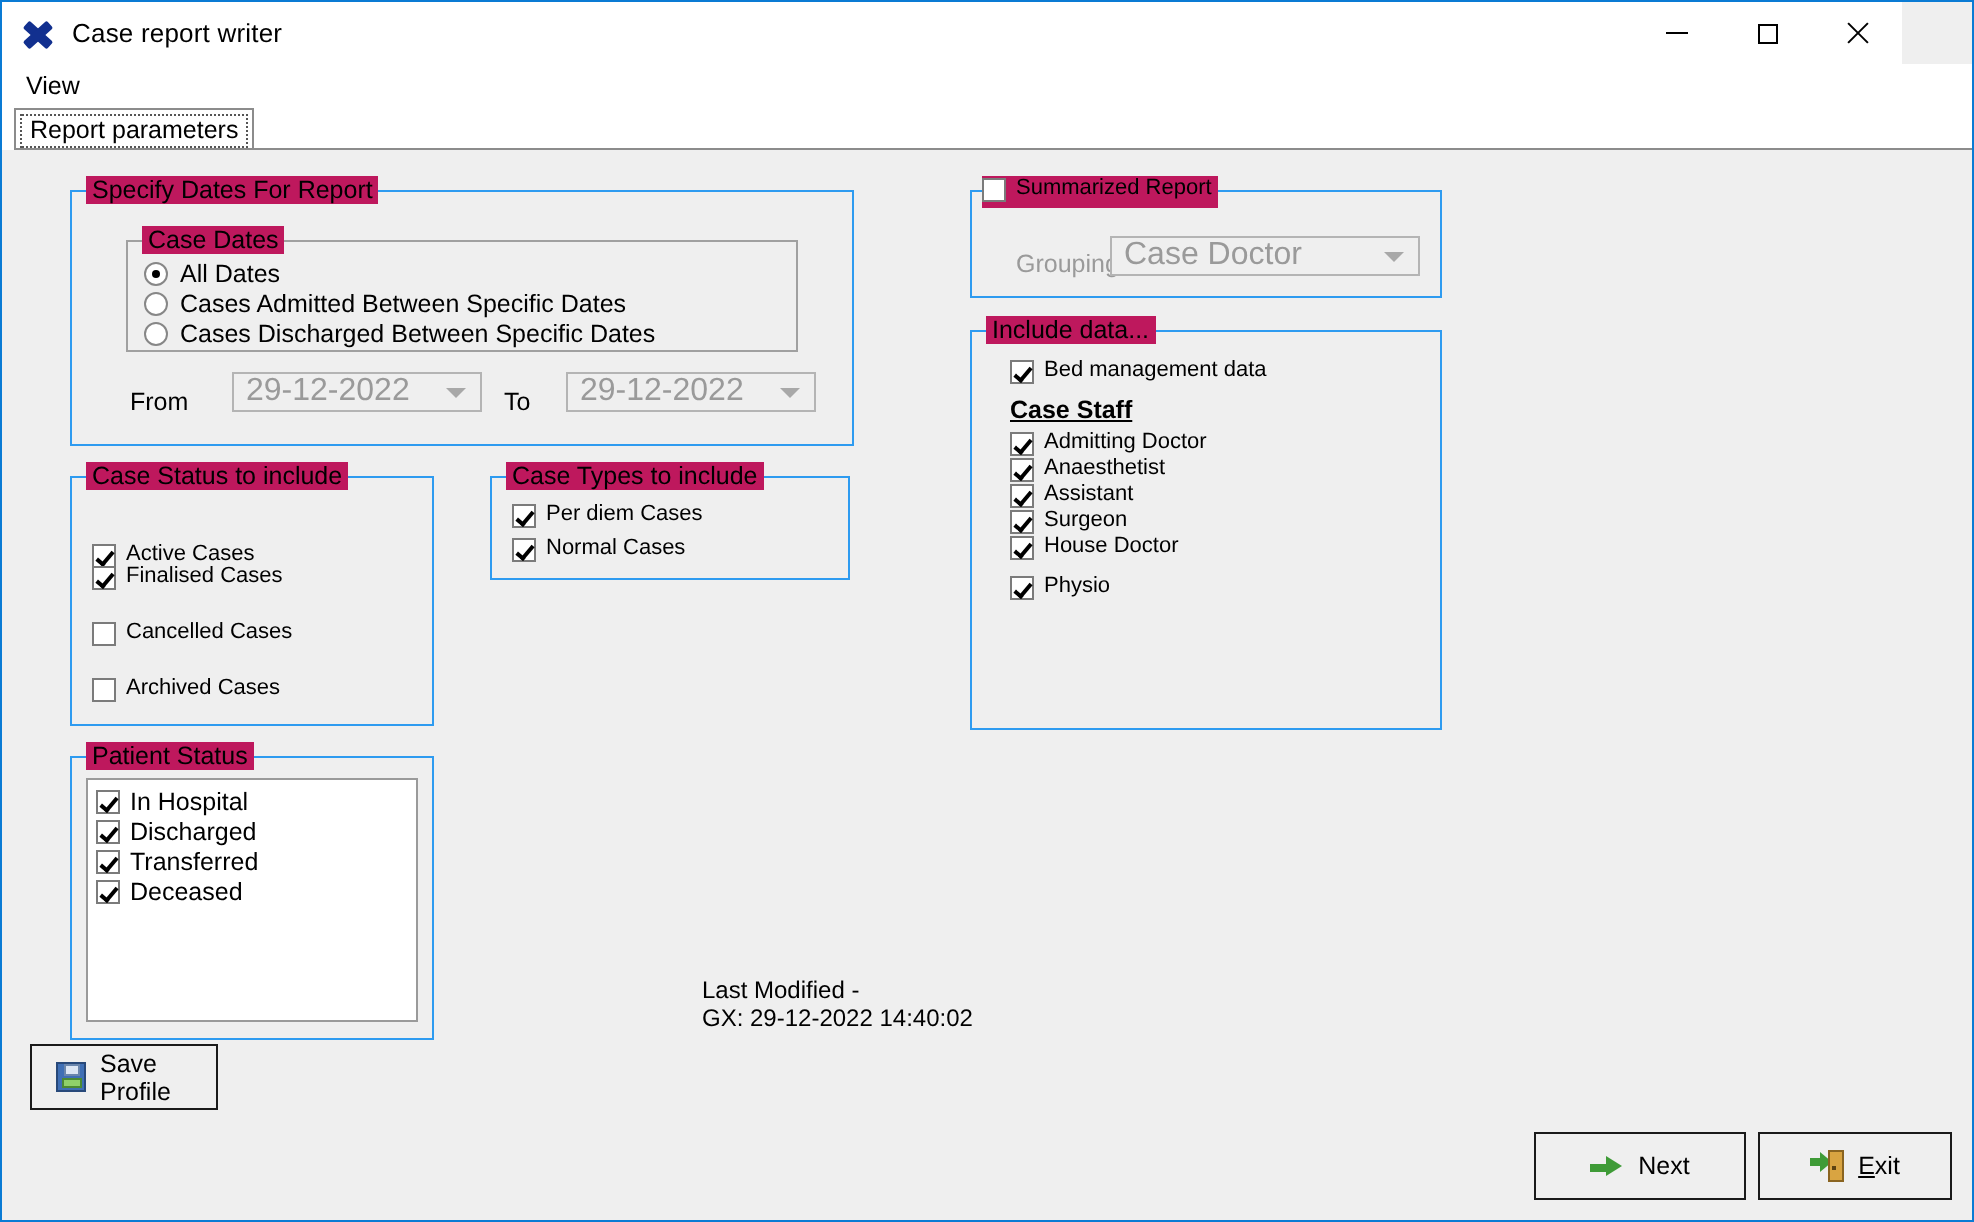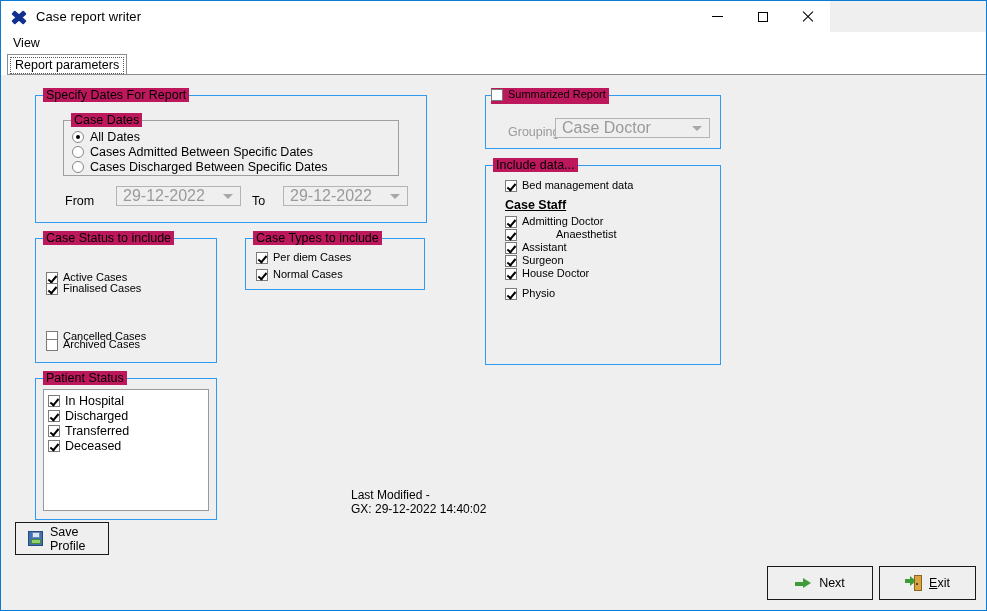--- a/index.html
+++ b/index.html
@@ -14,21 +14,21 @@
     position: relative;
     width: 987px; height: 611px;
     box-sizing: border-box;
     border: 1px solid #0a7bd4;
     background: #efefef;
   }
 
   
   .titlebar {
     position: absolute; left: 0; top: 0;
-    width: 829px; height: 31px;
+    width: 950px; height: 31px;
     background: #ffffff;
     display: flex; align-items: center;
   }
   .app-icon {
     width: 18px; height: 18px;
     margin-left: 9px; margin-right: 8px;
     position: relative;
     flex: none;
   }
   .app-icon .b1, .app-icon .b2 {
@@ -382,21 +382,21 @@
       <div class="gtitle">Case Status to include</div>
 
       <div class="cb" style="left:10px; top:32px;">
         <span class="box checked"></span>
         <span>Active Cases</span>
       </div>
       <div class="cb" style="left:10px; top:43px;">
         <span class="box checked"></span>
         <span>Finalised Cases</span>
       </div>
-      <div class="cb" style="left:10px; top:71px;margin-top:20px;">
+      <div class="cb" style="left:10px; top:71px;">
         <span class="box"></span>
         <span>Cancelled Cases</span>
       </div>
       <div class="cb" style="left:10px; top:99px;">
         <span class="box"></span>
         <span>Archived Cases</span>
       </div>
     </div>
 
     <div class="gbox" style="left:244px; top:163px; width:180px; height:52px;">
@@ -461,21 +461,21 @@
         <span class="box checked"></span>
         <span>Bed management data</span>
       </div>
 
       <div class="lbl hdr" style="left:19px; top:32px;">Case Staff</div>
 
       <div class="cb" style="left:19px; top:49px;">
         <span class="box checked"></span>
         <span>Admitting Doctor</span>
       </div>
-      <div class="cb" style="left:19px; top:62px;gap:34px;">
+      <div class="cb" style="left:19px; top:62px;">
         <span class="box checked"></span>
         <span>Anaesthetist</span>
       </div>
       <div class="cb" style="left:19px; top:75px;">
         <span class="box checked"></span>
         <span>Assistant</span>
       </div>
       <div class="cb" style="left:19px; top:88px;">
         <span class="box checked"></span>
         <span>Surgeon</span>

